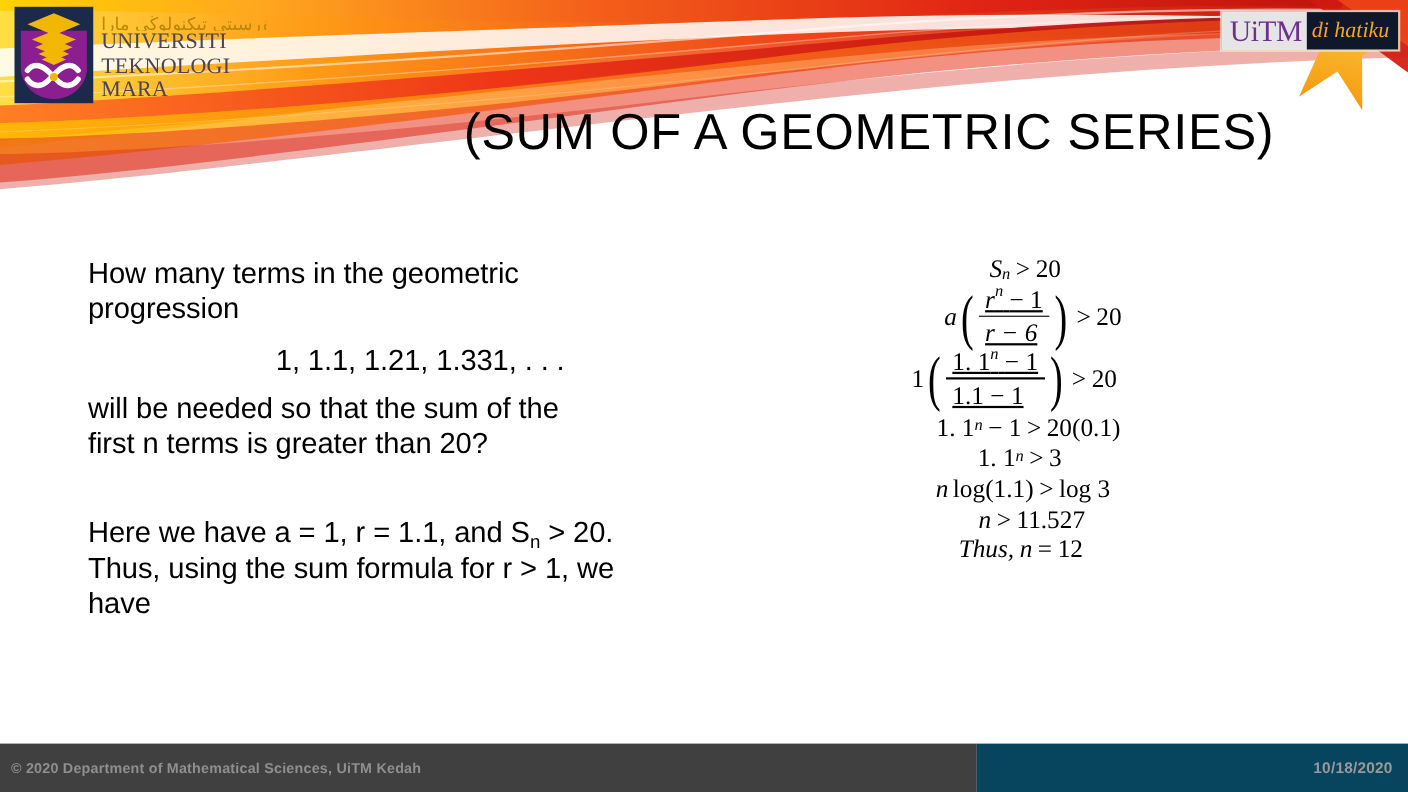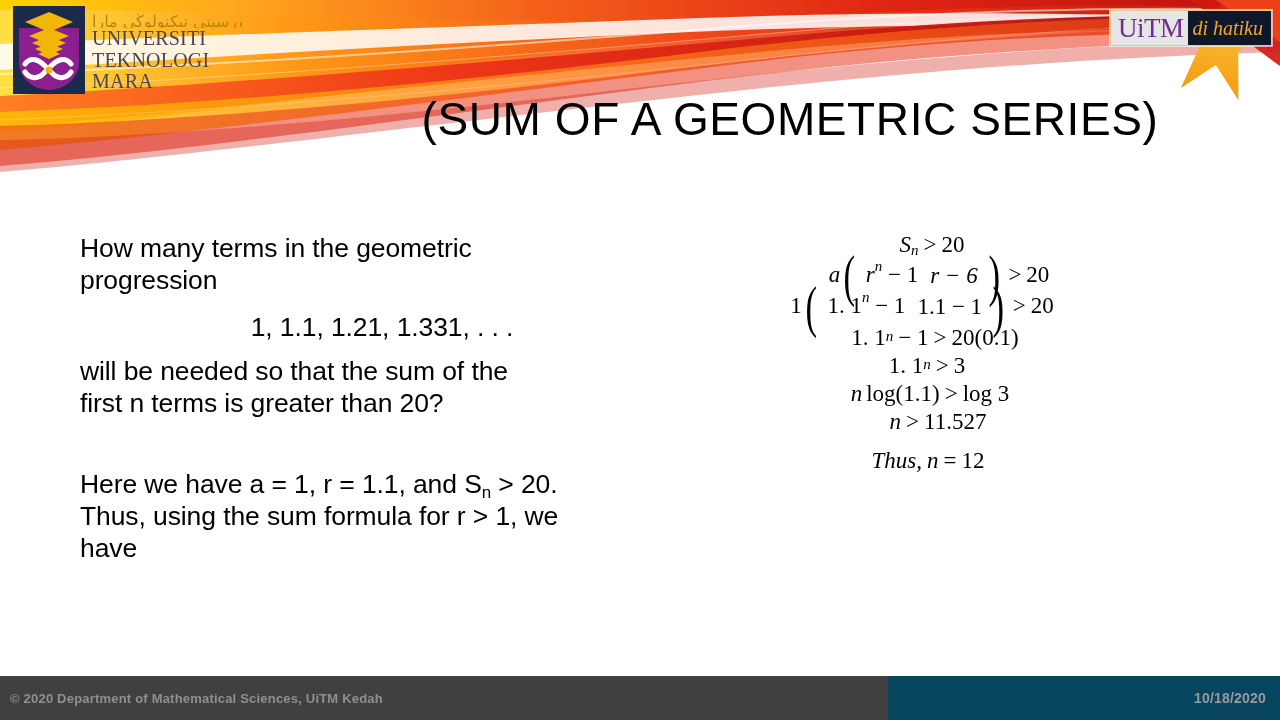--- a/index.html
+++ b/index.html
@@ -176,21 +176,21 @@
     font-size: 23px;
     white-space: nowrap;
   }
   .eq-1 { justify-content: center; padding-right: 16px; margin-bottom: 2px; }
   .eq-2 { justify-content: center; padding-right: 2px; }
   .eq-3 { justify-content: center; padding-right: 36px; }
   .eq-4 { justify-content: center; padding-right: 10px; margin-top: 3px;}
   .eq-5 { justify-content: center; padding-right: 26px; margin-top: 2px;}
   .eq-6 { justify-content: center; padding-right: 20px; margin-top: 2px;}
   .eq-7 { justify-content: center; padding-right: 4px; margin-top: 2px;}
-  .eq-8 { justify-content: center; padding-right: 24px; margin-top: 13px;}
+  .eq-8 { justify-content: center; padding-right: 24px; margin-top: 0;}
 
   .it { font-style: italic; }
   .rm { font-style: normal; }
   .sup {
     font-size: 15px;
     font-style: italic;
     vertical-align: super;
     line-height: 0;
     position: relative;
     top: -2px;
@@ -208,24 +208,25 @@
     font-family: "Liberation Serif", serif;
     line-height: 0.55;
     font-weight: 300;
     display: inline-block;
     transform: scaleX(0.62);
     position: relative;
     top: 1px;
   }
   .frac {
     display: inline-flex;
-    flex-direction: row;
-    align-items: center;
+    flex-direction: column;
+    align-items: flex-start;
     vertical-align: middle;
     margin: 0 1px;
+    text-decoration: underline;
   }
   .frac .num { padding: 0 6px 1px 6px; }
   .frac .den { padding: 2px 6px 0 6px; }
   .frac .bar {
     width: 100%;
     height: 1.4px;
     background: #000;
   }
 
   

